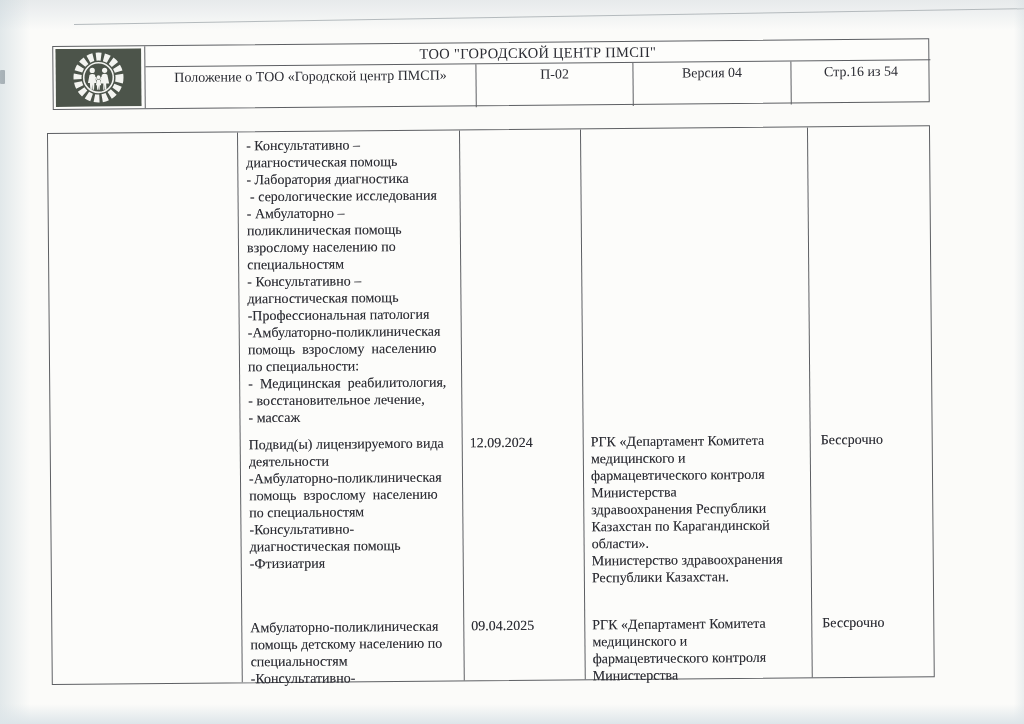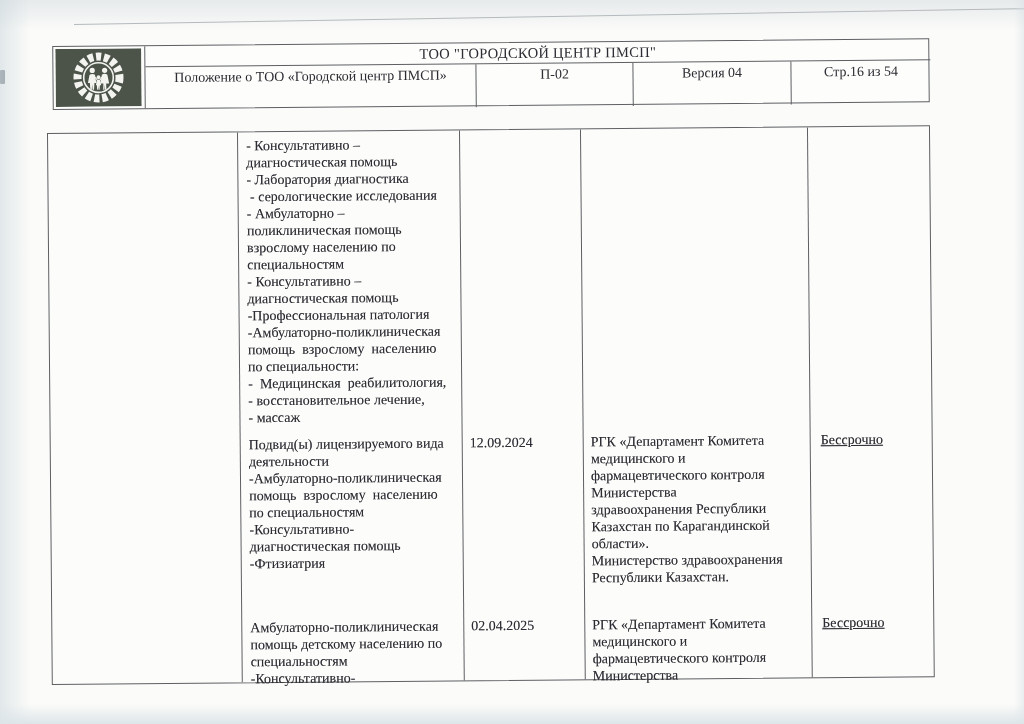--- a/index.html
+++ b/index.html
@@ -92,21 +92,21 @@
     font-size: 14px; line-height: 17px;
     white-space: pre-wrap;
     text-shadow: 0 0 0.5px rgba(44,45,52,0.45);
   }
   .s1 { top: 5px; }
   .s2 { top: 304px; }
   .s3 { top: 487px; }
   .col-act  { left: 198px; width: 208px; }
   .col-date { left: 419px; width: 104px; }
   .col-auth { left: 540px; width: 212px; }
-  .col-term { left: 770px; width: 110px; text-decoration: underline; }
+  .col-term { left: 770px; width: 110px; }
 </style>
 </head>
 <body>
 
 <div class="page">
 
   <div class="band-top"></div>
   <div class="scan-line-top"></div>
   <div class="scan-mark-left"></div>
   <div class="edge-left"></div>
@@ -186,21 +186,21 @@
 Казахстан по Карагандинской
 области».
 Министерство здравоохранения
 Республики Казахстан.</div>
       <div class="tb s2 col-term">Бессрочно</div>
 
       <div class="tb s3 col-act">Амбулаторно-поликлиническая
 помощь детскому населению по
 специальностям
 -Консультативно-</div>
-      <div class="tb s3 col-date">02.04.2025</div>
+      <div class="tb s3 col-date">09.04.2025</div>
       <div class="tb s3 col-auth">РГК «Департамент Комитета
 медицинского и
 фармацевтического контроля
 Министерства</div>
       <div class="tb s3 col-term">Бессрочно</div>
     </div>
 
   </div>
 </div>
 

